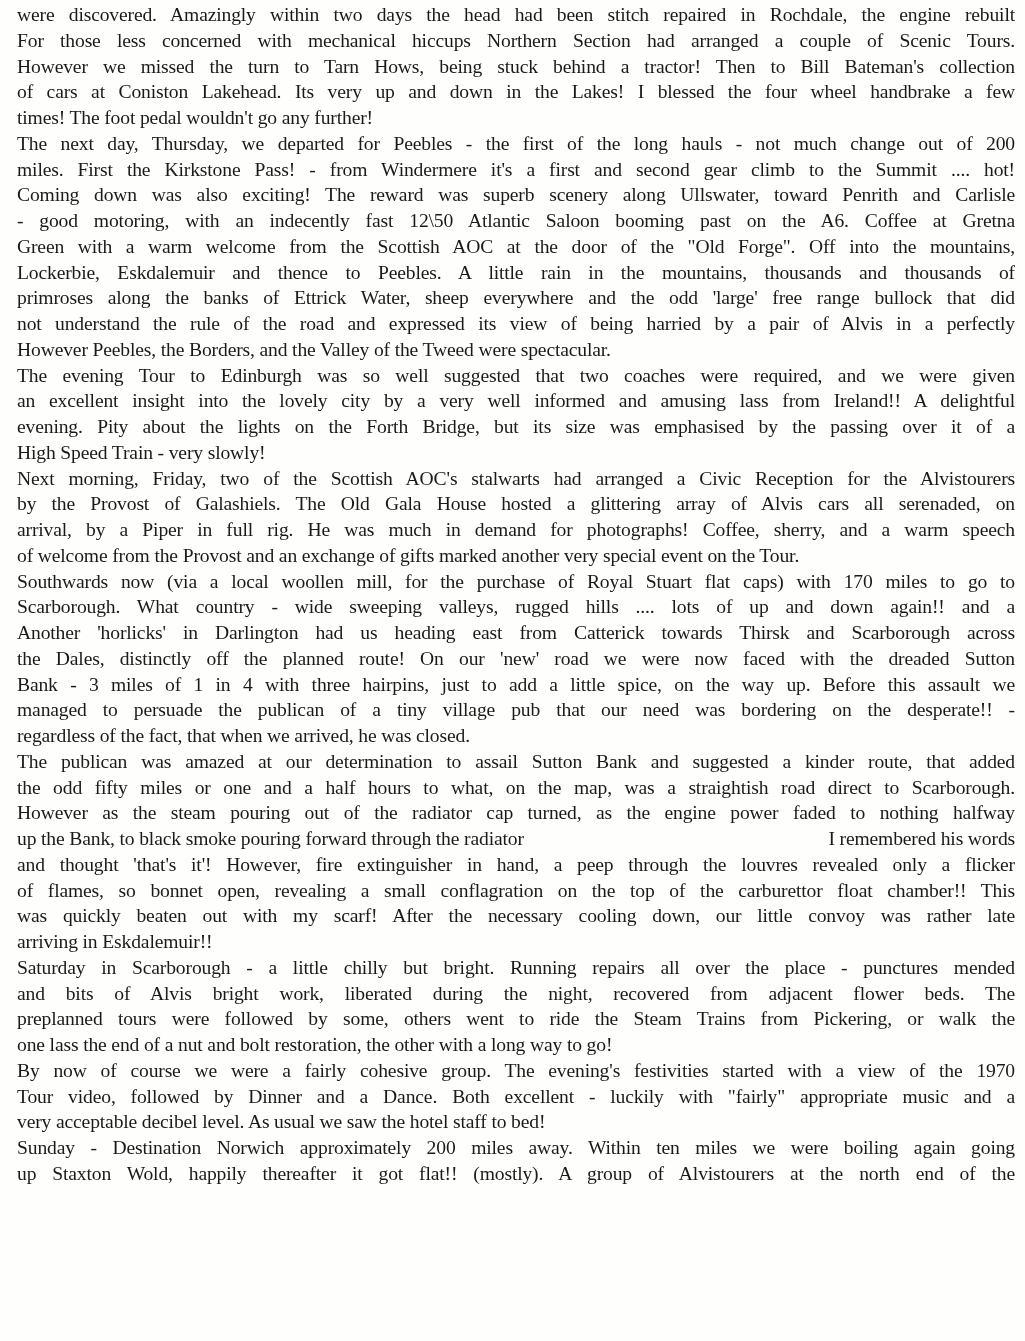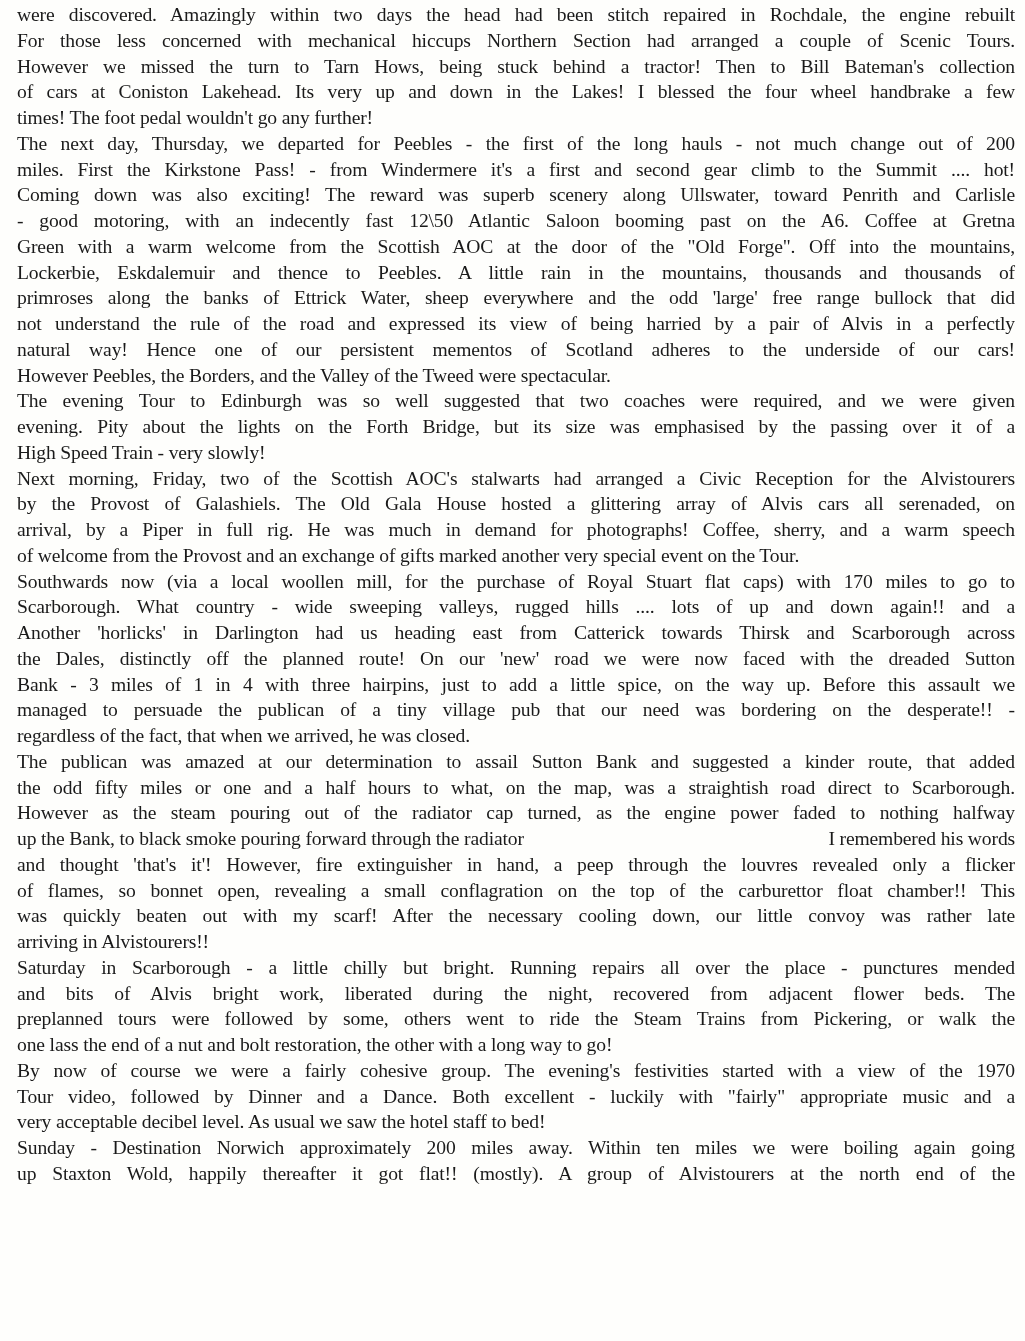--- a/index.html
+++ b/index.html
@@ -52,44 +52,44 @@
       <div class="line">of cars at Coniston Lakehead.  Its very up and down in the Lakes!  I blessed the four wheel handbrake a few</div>
       <div class="line last">times!  The foot pedal wouldn't go any further!</div>
       <div class="line">The next day, Thursday, we departed for Peebles - the first of the long hauls - not much change out of 200</div>
       <div class="line">miles.  First the Kirkstone Pass! - from Windermere it's a first and second gear climb to the Summit .... hot!</div>
       <div class="line">Coming down was also exciting!  The reward was superb scenery along Ullswater, toward Penrith and Carlisle</div>
       <div class="line">- good motoring, with an indecently fast 12\50 Atlantic Saloon booming past on the A6.  Coffee at Gretna</div>
       <div class="line">Green with a warm welcome from the Scottish AOC at the door of the "Old Forge".  Off into the mountains,</div>
       <div class="line">Lockerbie, Eskdalemuir and thence to Peebles.  A little rain in the mountains, thousands and thousands of</div>
       <div class="line">primroses along the banks of Ettrick Water, sheep everywhere and the odd 'large' free range bullock that did</div>
       <div class="line">not understand the rule of the road and expressed its view of being harried by a pair of Alvis in a perfectly</div>
-      <div class="line">natural way!  Hence one of our persistent mementos of Scotland adheres to the underside of our cars!</div>
       <div class="line last">However Peebles, the Borders, and the Valley of the Tweed were spectacular.</div>
       <div class="line">The evening Tour to Edinburgh was so well suggested that two coaches were required, and we were given</div>
+      <div class="line">an excellent insight into the lovely city by a very well informed and amusing lass from Ireland!!  A delightful</div>
       <div class="line">evening.  Pity about the lights on the Forth Bridge, but its size was emphasised by the passing over it of a</div>
       <div class="line last">High Speed Train - very slowly!</div>
       <div class="line">Next morning, Friday, two of the Scottish AOC's stalwarts had arranged a Civic Reception for the Alvistourers</div>
       <div class="line">by the Provost of Galashiels.  The Old Gala House hosted a glittering array of Alvis cars all serenaded, on</div>
       <div class="line">arrival, by a Piper in full rig.  He was much in demand for photographs!  Coffee, sherry, and a warm speech</div>
       <div class="line last">of welcome from the Provost and an exchange of gifts marked another very special event on the Tour.</div>
       <div class="line">Southwards now (via a local woollen mill, for the purchase of Royal Stuart flat caps) with 170 miles to go to</div>
       <div class="line">Scarborough.  What country - wide sweeping valleys, rugged hills .... lots of  up and down again!!  and a</div>
       <div class="line">Another 'horlicks' in Darlington had us heading east from Catterick towards Thirsk and Scarborough across</div>
       <div class="line">the Dales, distinctly off the planned route!  On our 'new' road we were now faced with the dreaded Sutton</div>
       <div class="line">Bank - 3 miles of 1 in 4 with three hairpins, just to add a little spice, on the way up.  Before this assault we</div>
       <div class="line">managed to persuade the publican of a tiny village pub that our need was bordering on the desperate!! -</div>
       <div class="line last">regardless of the fact, that when we arrived, he was closed.</div>
       <div class="line">The publican was amazed at our determination to assail Sutton Bank and suggested a kinder route, that added</div>
       <div class="line">the odd fifty miles or one and a half hours to what, on the map, was a straightish road direct to Scarborough.</div>
       <div class="line">However as the steam pouring out of the radiator cap turned, as the engine power faded to nothing halfway</div>
       <div class="line last"><span class="gap-right">I remembered his words</span><span>up the Bank, to black smoke pouring forward through the radiator</span></div>
       <div class="line">and thought 'that's it'!  However, fire extinguisher in hand, a peep through the louvres revealed only a flicker</div>
       <div class="line">of flames, so bonnet open, revealing a small conflagration on the top of the carburettor float chamber!!  This</div>
       <div class="line">was quickly beaten out with my scarf!  After the necessary cooling down, our little convoy was rather late</div>
-      <div class="line last">arriving in Alvistourers!!</div>
+      <div class="line last">arriving in Eskdalemuir!!</div>
       <div class="line">Saturday in Scarborough - a little chilly but bright.  Running repairs all over the place - punctures mended</div>
       <div class="line">and bits of Alvis bright work, liberated during the night, recovered from adjacent flower beds.  The</div>
       <div class="line">preplanned tours were followed by some, others went to ride the Steam Trains from Pickering, or walk the</div>
       <div class="line last">one lass the end of a nut and bolt restoration, the other with a long way to go!</div>
       <div class="line">By now of course we were a fairly cohesive group.  The evening's festivities started with a view of the 1970</div>
       <div class="line">Tour video, followed by Dinner and a Dance.  Both excellent - luckily with "fairly" appropriate music and a</div>
       <div class="line last">very acceptable decibel level.  As usual we saw the hotel staff to bed!</div>
       <div class="line">Sunday - Destination Norwich approximately 200 miles away.  Within ten miles we were boiling again going</div>
       <div class="line">up Staxton Wold, happily thereafter it got flat!! (mostly).  A group of Alvistourers at the north end of the</div>
     </div>

